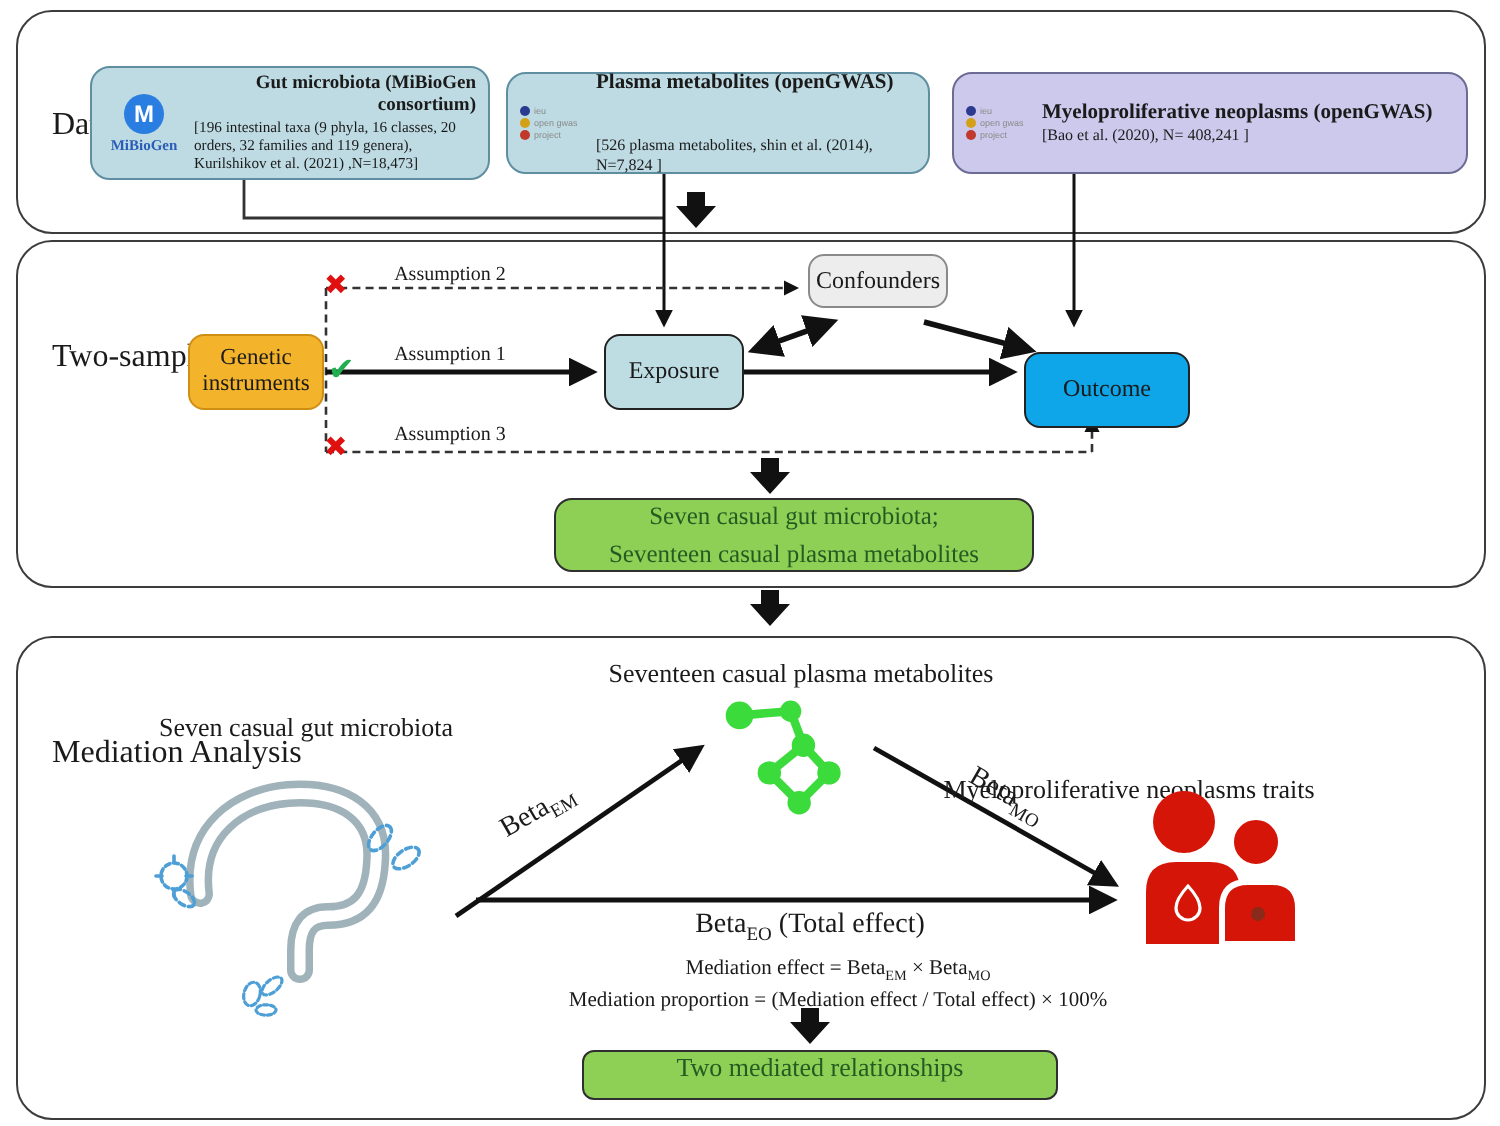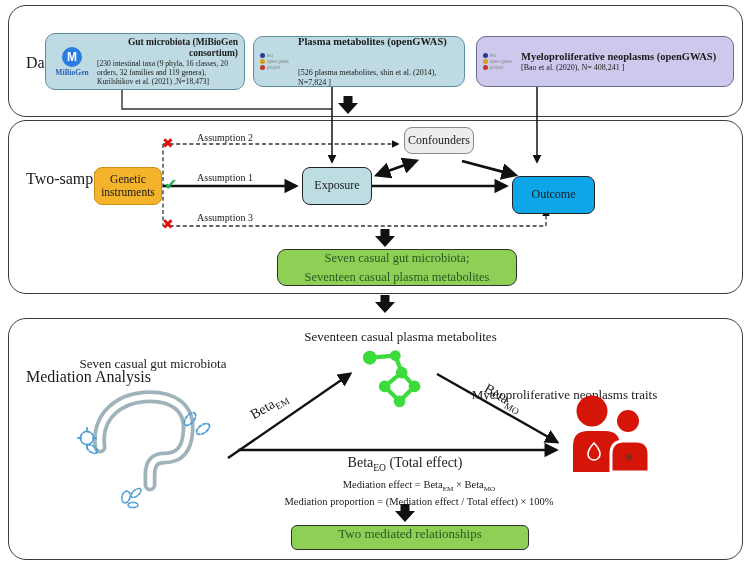--- a/index.html
+++ b/index.html
@@ -79,21 +79,21 @@
 
     <div class="abs panel-title" style="left:26px;top:10px;">Data Source</div>
 
     <div class="src-box src-blue" style="left:45px;top:33px;width:200px;height:57px;">
       <div class="mibiogen">
         <div class="circle">M</div>
         <div class="cap">MiBioGen</div>
       </div>
       <div>
         <div class="src-title" style="font-size:9.5px;text-align:right;">Gut microbiota  (MiBioGen consortium)</div>
-        <div class="src-detail" style="font-size:7.6px;">[230 intestinal taxa (9 phyla, 16 classes, 20 orders, 32 families and 119 genera), Kurilshikov et al. (2021) ,N=18,473]</div>
+        <div class="src-detail" style="font-size:7.6px;">[196 intestinal taxa (9 phyla, 16 classes, 20 orders, 32 families and 119 genera), Kurilshikov et al. (2021) ,N=18,473]</div>
       </div>
     </div>
 
     <div class="src-box src-blue" style="left:253px;top:36px;width:212px;height:51px;">
       <div class="ogl">
         <div class="row">
             <span class="dot" style="background:#2b3a8f;"></span>
             <span class="t">ieu</span>
           </div>
         <div class="row">

